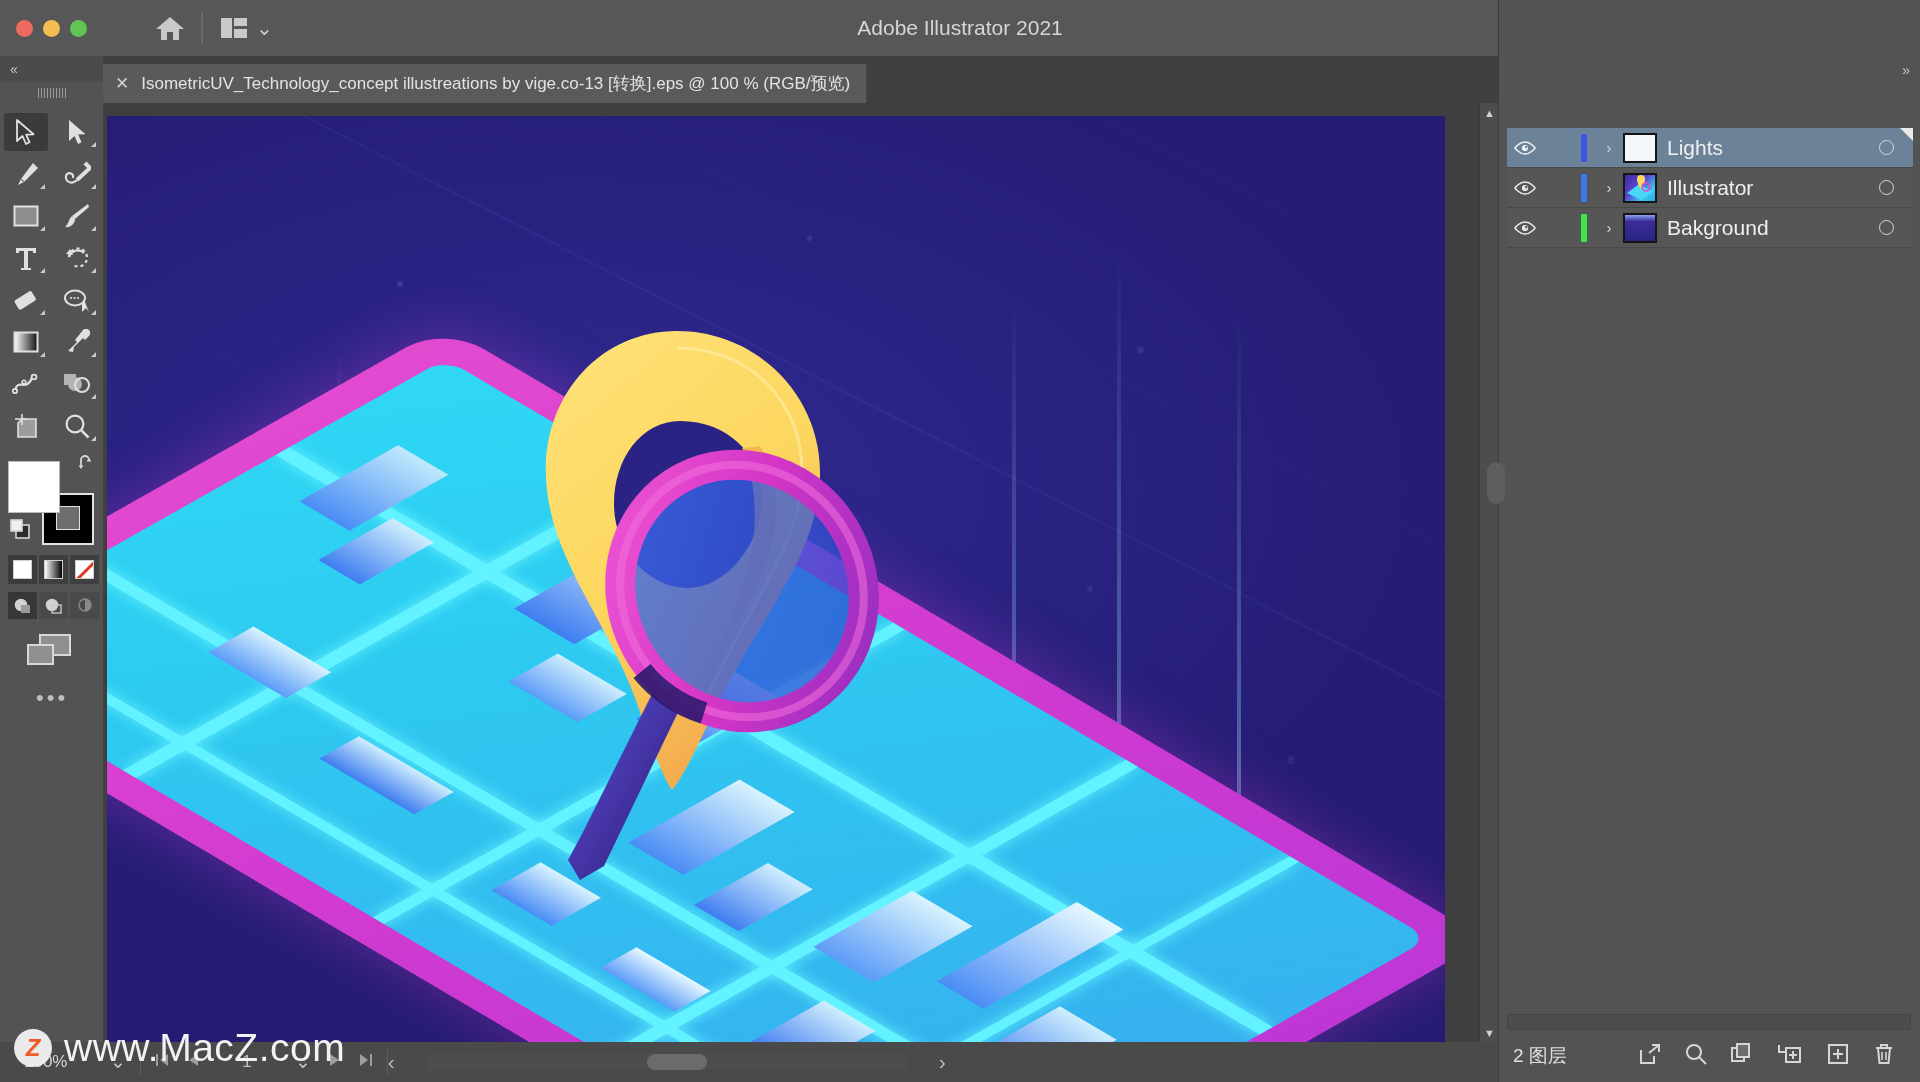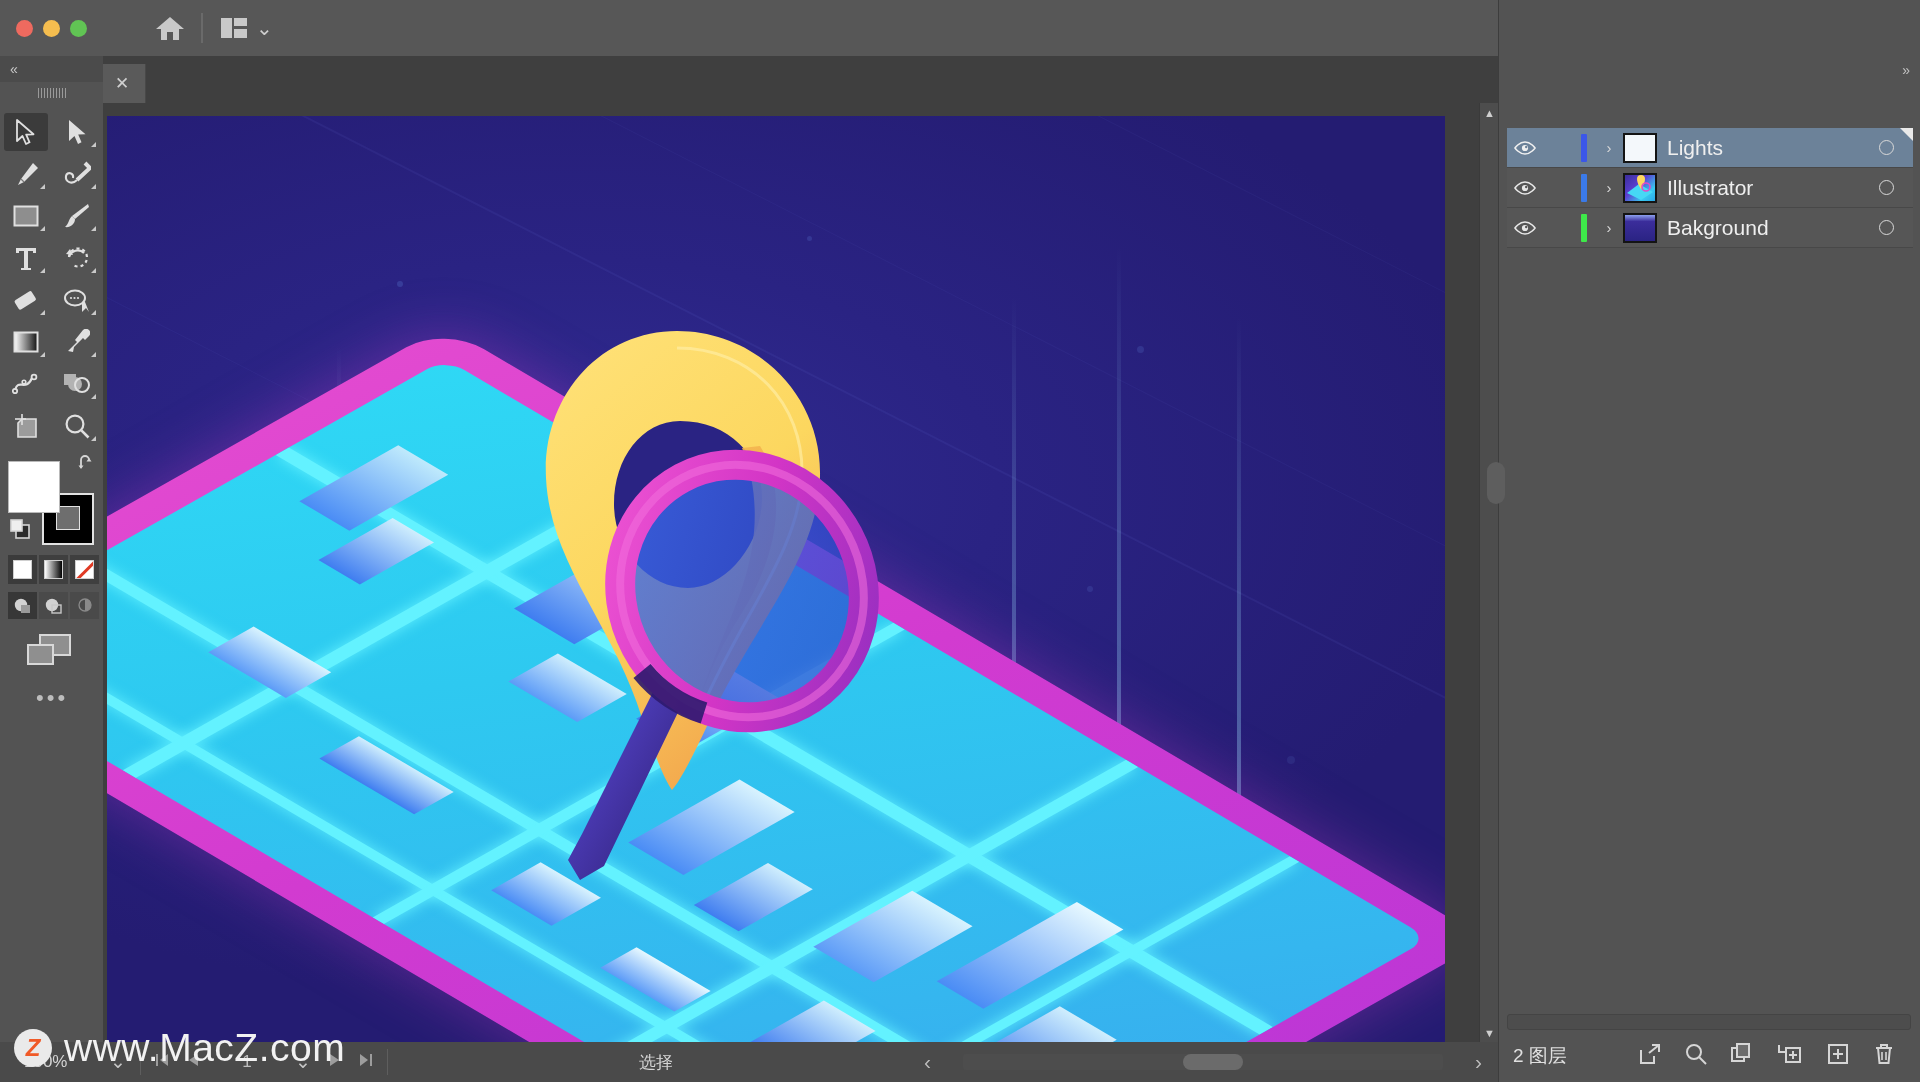--- a/index.html
+++ b/index.html
@@ -239,20 +239,21 @@
     <div class="vdiv"></div>
     <div class="arrange-btn">
       <svg width="26" height="20" viewBox="0 0 26 20">
         <rect x="0" y="0" width="11" height="20" fill="#c9c9c9"></rect>
         <rect x="13" y="0" width="13" height="8" fill="#c9c9c9"></rect>
         <rect x="13" y="11" width="13" height="9" fill="#c9c9c9"></rect>
       </svg>
       <span style="font-size:20px;color:#cfcfcf;line-height:6px;">⌄</span>
     </div>
 
+    <div class="app-title">Adobe Illustrator 2021</div>
 
     <div class="tb-right">
       <div class="panel-toggle">
         <svg width="26" height="20" viewBox="0 0 26 20">
           <rect x="0.5" y="0.5" width="25" height="19" fill="none" stroke="#d0d0d0" stroke-width="2"></rect>
           <rect x="4" y="4" width="5" height="12" fill="none" stroke="#d0d0d0" stroke-width="1.4"></rect>
           <circle cx="6.5" cy="6.5" r="1" fill="#d0d0d0"></circle>
             <circle cx="6.5" cy="10" r="1" fill="#d0d0d0"></circle>
             <circle cx="6.5" cy="13.5" r="1" fill="#d0d0d0"></circle>
         </svg>
@@ -282,20 +283,21 @@
         <i></i>
         <i></i>
         <i></i>
         <i></i>
     </span>
   </div>
 
   <div class="tabbar">
     <div class="doc-tab">
       <span class="tab-close">✕</span>
+      <span>IsometricUV_Technology_concept illustreations by vige.co-13 [转换].eps @ 100 % (RGB/预览)</span>
     </div>
     <div class="tabbar-right-arrows">»</div>
   </div>
 
   <div class="toolpanel">
     <div class="tool-grid">
 
       <div class="tool active">
           <span class="tbox">
         <svg width="24" height="26" viewBox="0 0 24 26">
@@ -794,21 +796,20 @@
           </svg>
       </span>
       <span>
         <svg width="14" height="14" viewBox="0 0 14 14">
             <path d="M1 1 L9 7 L1 13 Z" fill="#9d9d9d"></path>
             <rect x="11" y="1" width="2" height="12" fill="#9d9d9d"></rect>
           </svg>
       </span>
     </span>
     <span class="sb-sep"></span>
-    <span class="sb-tool">选择</span>
     <span class="sb-right">
       <span style="font-size:21px;">‹</span>
       <span class="hscroll-track" style="width:480px;">
         <span class="hscroll-thumb"></span>
       </span>
       <span style="font-size:21px;">›</span>
     </span>
   </div>
 
   <div class="watermark">

